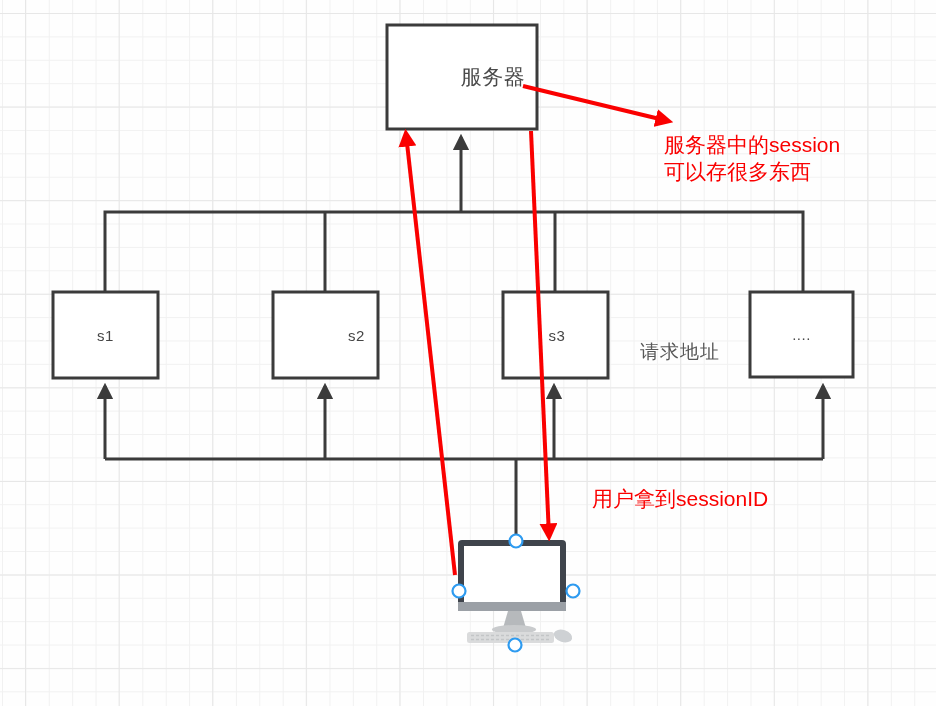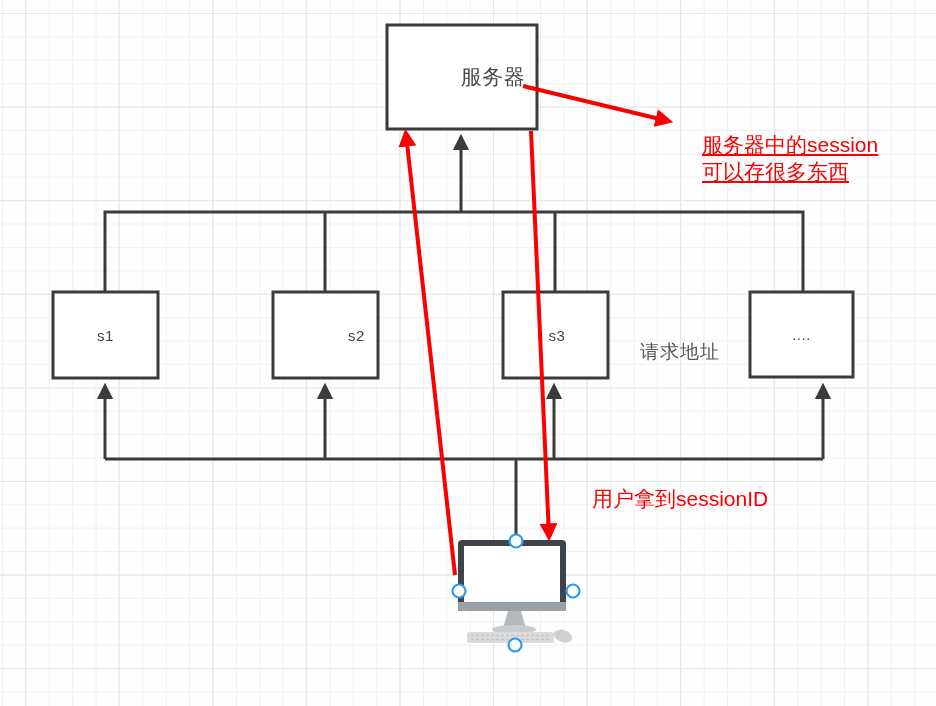--- a/index.html
+++ b/index.html
@@ -45,21 +45,21 @@
     font-size:19px;color:#585858;letter-spacing:1px;
   }
   .anno{
     position:absolute;
     color:var(--annotation-red);
     font-size:21px;
     white-space:pre-line;
     line-height:28px;
   }
   .anno-left{left:183px;top:152px;}
-  .anno-right{left:702px;top:131px;line-height:27px;text-decoration:underline;}
+  .anno-right{left:664px;top:131px;line-height:27px;}
   .anno-bottom{left:592px;top:486px;line-height:26px;}
 </style>
 </head>
 <body>
 
 <div class="canvas">
 
   <svg class="layer" width="936" height="706" viewBox="0 0 936 706">
     <defs>
       <marker id="arrow-black" viewBox="0 0 10 10" refX="8" refY="5" markerWidth="5.5" markerHeight="5.5" orient="auto">

